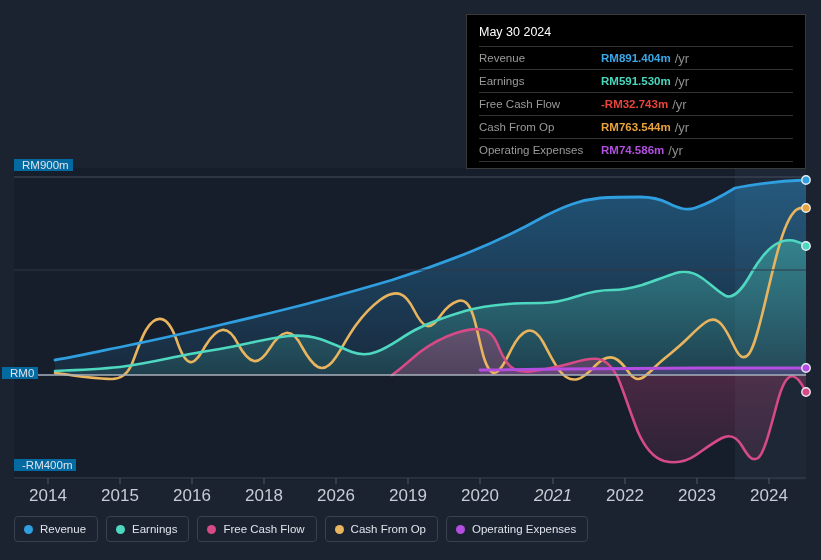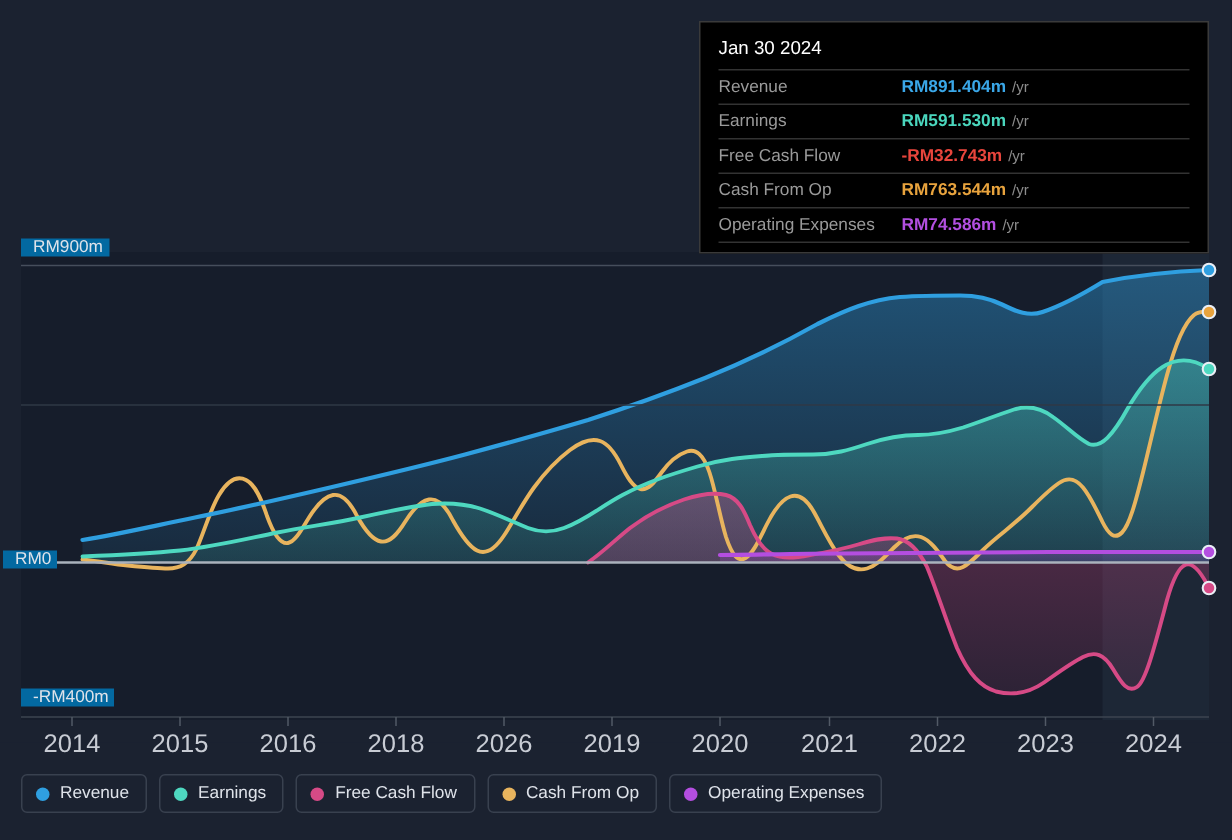--- a/index.html
+++ b/index.html
@@ -21,21 +21,21 @@
   }
   .tt-date{color:#fff;font-size:12.5px;padding:2px 0 7px 0;}
   .tt-row{
     display:flex;align-items:center;
     border-top:1px solid #333;
     padding:3px 0 3px 0;min-height:16px;
   }
   .tt-row.noline{border-top:none;}
   .tt-label{width:122px;color:#9a9a9a;font-size:11.5px;flex:none;}
   .tt-val{font-size:11.5px;font-weight:bold;}
-  .tt-suffix{color:#8d8d8d;font-size:10px;margin-left:4px;font-weight:normal;}
+  .tt-suffix{color:#8d8d8d;font-size:13px;margin-left:4px;font-weight:normal;}
   .tt-margin-num{color:#fff;font-weight:bold;font-size:11.5px;}
   
   .ylab{
     position:absolute;color:#dfe3ea;font-size:11.5px;
     background:#0369a1;padding:0 4px 0 8px;white-space:nowrap;
   }
   .xlab{
     position:absolute;color:#c8ccd4;font-size:17px;
     text-align:center;width:60px;
   }
@@ -197,27 +197,27 @@
   <div class="ylab" style="left:2px;top:367px;">RM0</div>
   <div class="ylab" style="left:14px;top:459px;">-RM400m</div>
 
   <div class="xlab" style="left:18px;top:486px;">2014</div>
   <div class="xlab" style="left:90px;top:486px;">2015</div>
   <div class="xlab" style="left:162px;top:486px;">2016</div>
   <div class="xlab" style="left:234px;top:486px;">2018</div>
   <div class="xlab" style="left:306px;top:486px;">2026</div>
   <div class="xlab" style="left:378px;top:486px;">2019</div>
   <div class="xlab" style="left:450px;top:486px;">2020</div>
-  <div class="xlab" style="left:523px;top:486px;">2021</div>
+  <div class="xlab" style="left:523px;top:486px;font-style:italic;">2021</div>
   <div class="xlab" style="left:595px;top:486px;">2022</div>
   <div class="xlab" style="left:667px;top:486px;">2023</div>
   <div class="xlab" style="left:739px;top:486px;">2024</div>
 
   <div class="tooltip">
-    <div class="tt-date">Jan 30 2024</div>
+    <div class="tt-date">May 30 2024</div>
 
     <div class="tt-row">
       <span class="tt-label">Revenue</span>
       <span class="tt-val" style="color:#3aa7e8">RM891.404m</span>
       <span class="tt-suffix">/yr</span>
     </div>
 
     <div class="tt-row">
       <span class="tt-label">Earnings</span>
       <span class="tt-val" style="color:#4ad6bd">RM591.530m</span>

